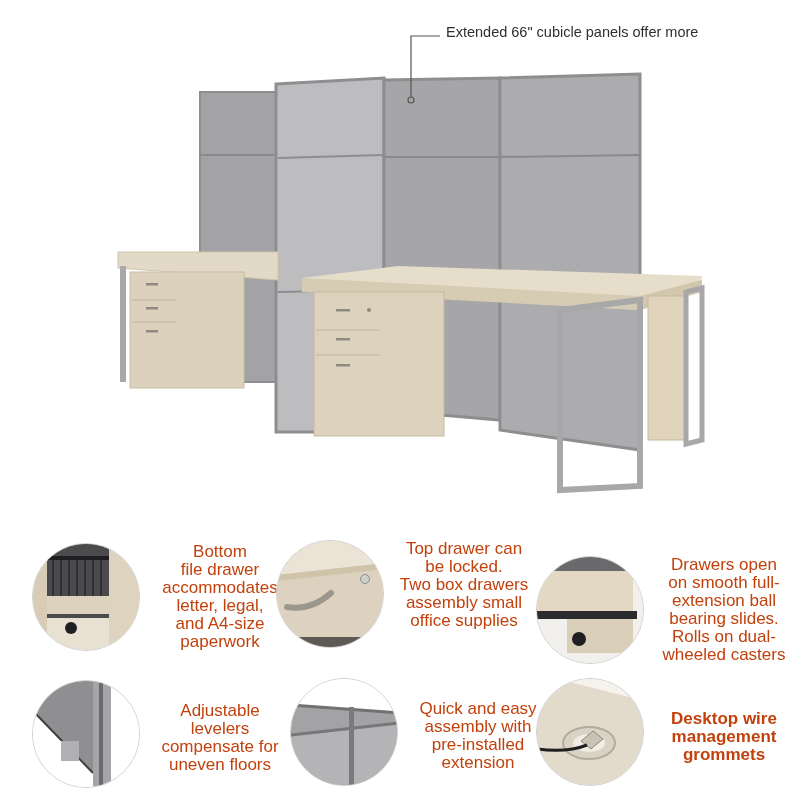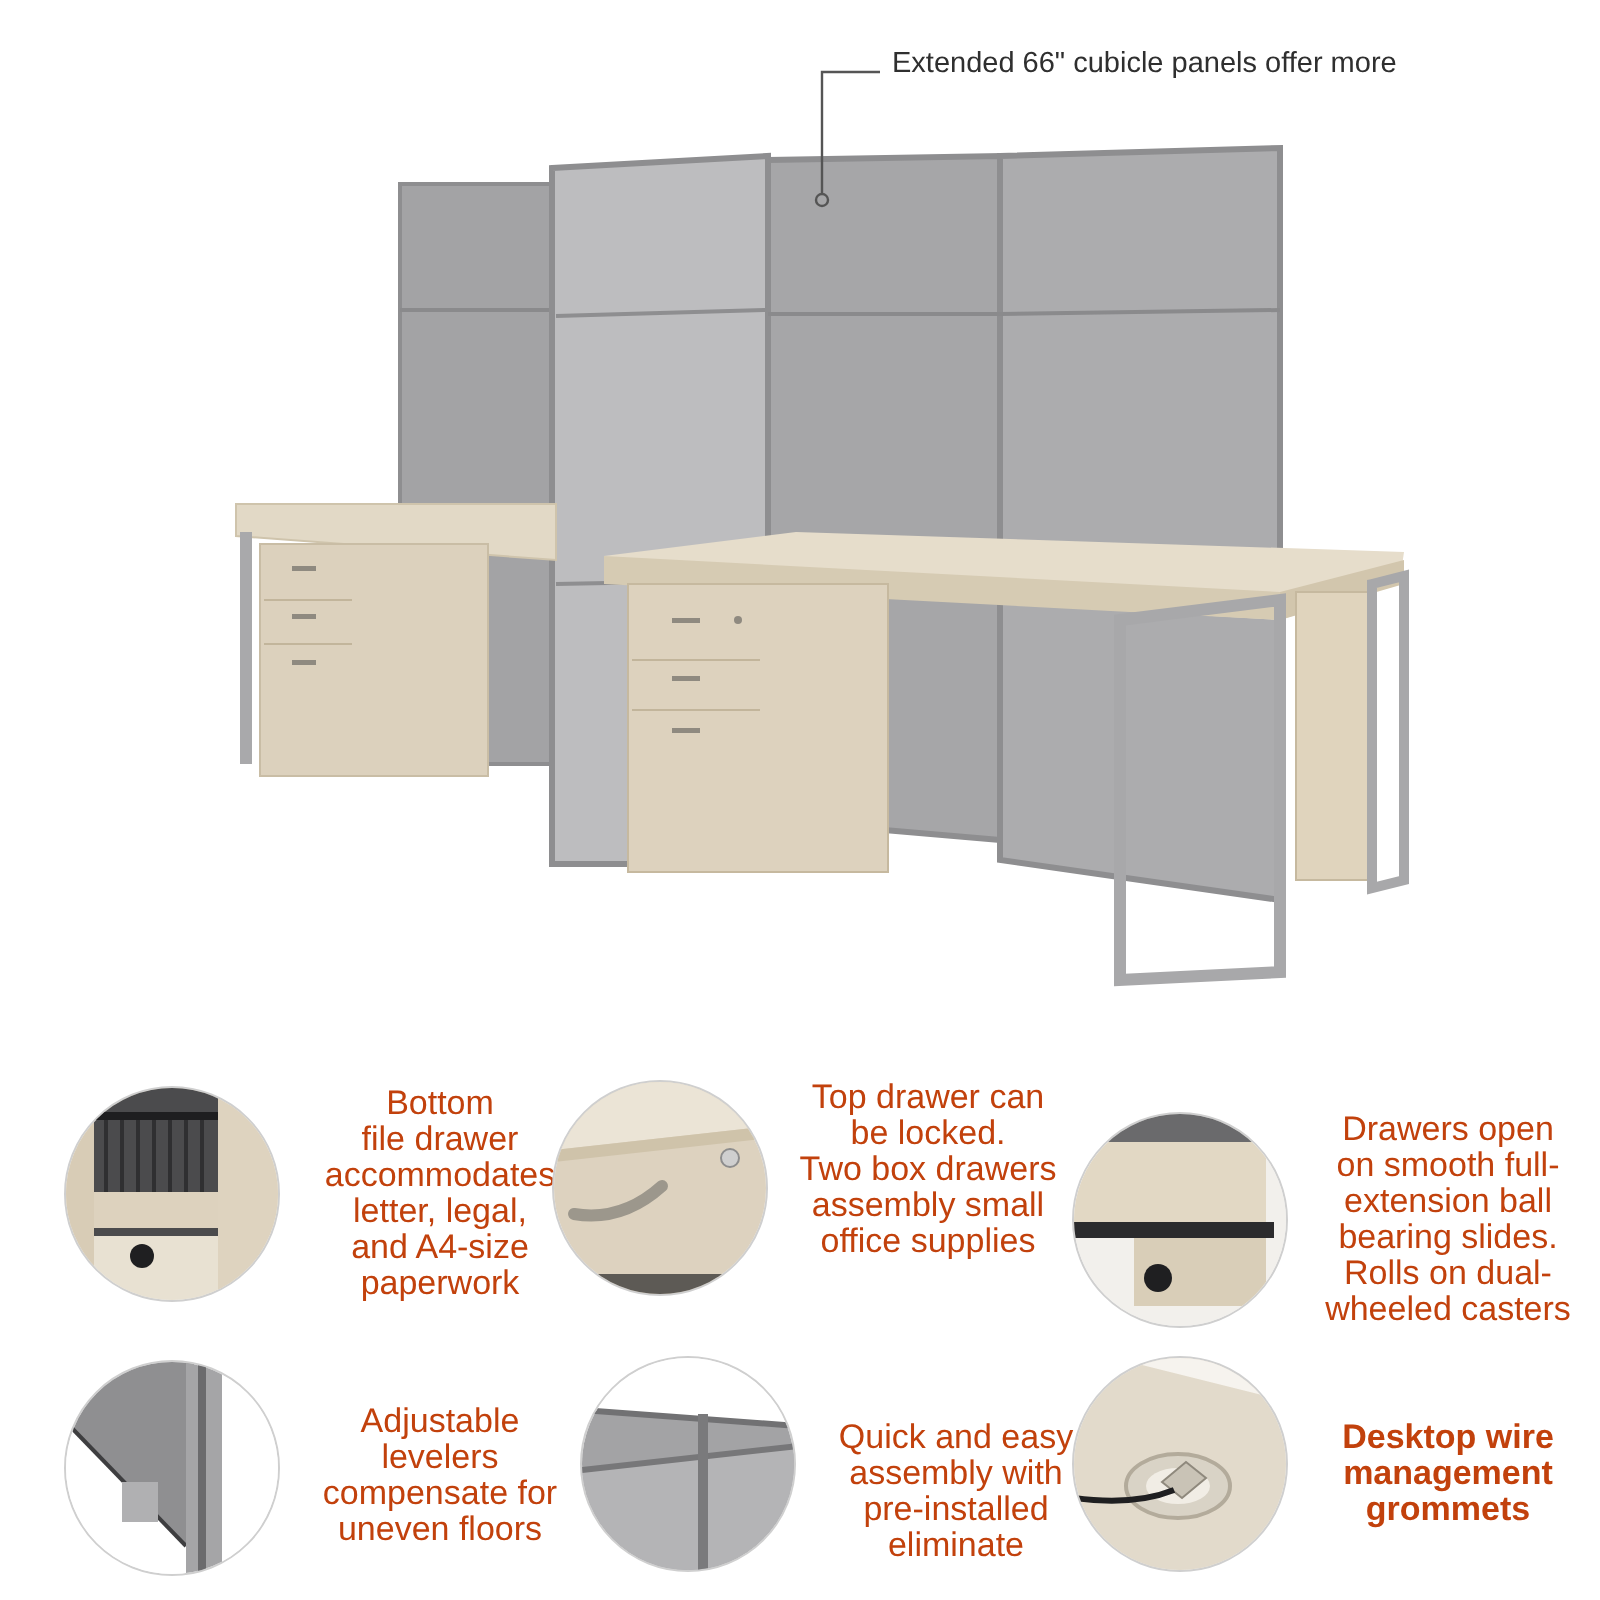--- a/index.html
+++ b/index.html
@@ -187,25 +187,25 @@
   <div class="disc">
     <svg viewBox="0 0 108 108">
       <rect width="108" height="108" fill="#ffffff"></rect>
       <polygon points="0,26 108,34 108,108 0,108" fill="#a3a3a5"></polygon>
       <polygon points="0,56 108,44 108,108 0,108" fill="#b4b4b6"></polygon>
       <line x1="0" y1="26" x2="108" y2="34" stroke="#717173" stroke-width="3"></line>
       <line x1="0" y1="56" x2="108" y2="44" stroke="#777779" stroke-width="3"></line>
       <rect x="58" y="28" width="5" height="80" fill="#7a7a7c"></rect>
     </svg>
   </div>
-  <div class="desc" style="top:22px;margin-top:10px;">
+  <div class="desc" style="top:22px;">
     <span>Quick and easy</span>
     <span>assembly with</span>
     <span>pre-installed</span>
-    <span>eliminate</span>
+    <span>extension</span>
   </div>
 </div>
 
 <div class="feature" style="left:536px; top:678px;">
   <div class="disc">
     <svg viewBox="0 0 108 108">
       <rect width="108" height="108" fill="#e2dacb"></rect>
       <polygon points="20,0 108,0 108,22" fill="#f6f3ee"></polygon>
       <ellipse cx="52" cy="64" rx="26" ry="16" fill="#d9d3c6" stroke="#b3ab9b" stroke-width="2"></ellipse>
       <ellipse cx="52" cy="64" rx="16" ry="9" fill="#f1ede5"></ellipse>

